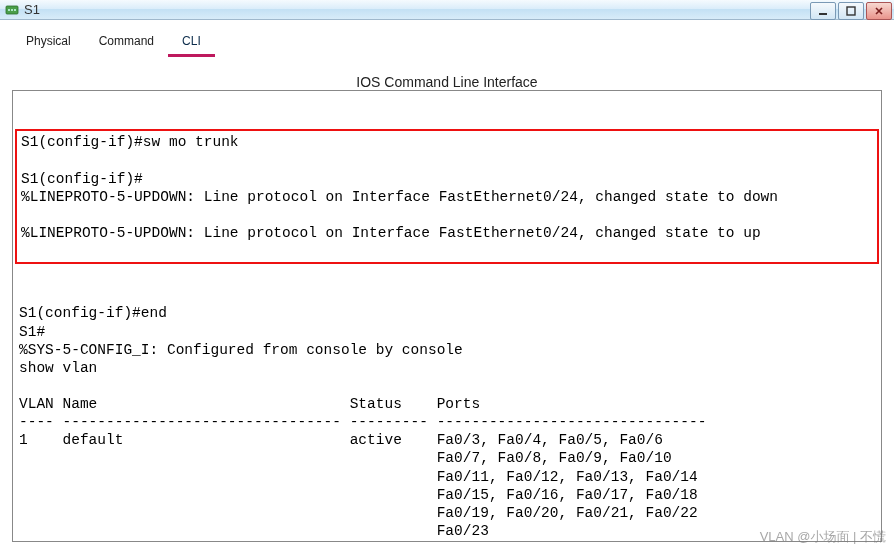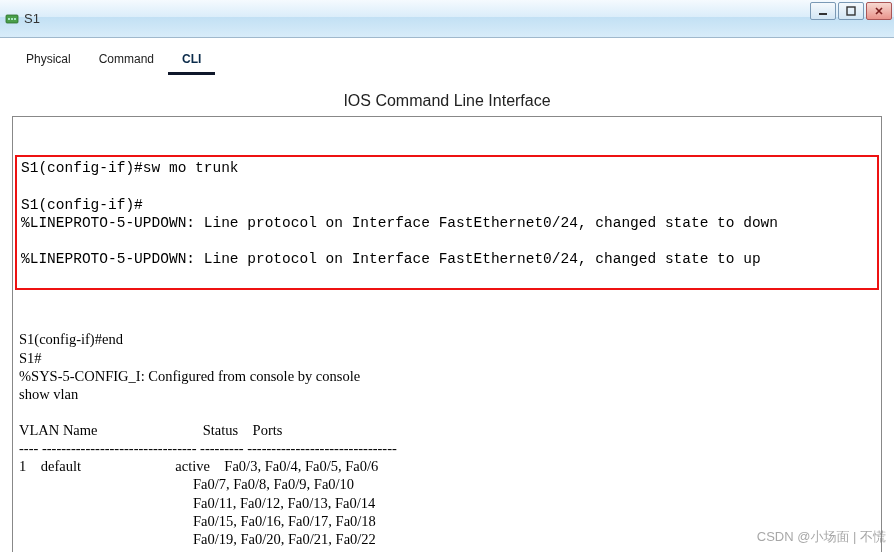--- a/index.html
+++ b/index.html
@@ -9,21 +9,21 @@
     }
     body {
       font-family: "Segoe UI", Tahoma, sans-serif;
       background: #fff;
       width: 894px;
       height: 552px;
       overflow: hidden;
       position: relative;
     }
     .titlebar {
-      height: 38px;
+      height: 20px;
       background: linear-gradient(to bottom, #f5fafe 0%, #dbedfa 45%, #c2e0f4 46%, #d8ecf9 100%);
       border-bottom: 1px solid #9fb8cc;
       display: flex;
       align-items: center;
       padding: 0 4px;
       position: relative;
     }
     .titlebar-icon {
       width: 16px;
       height: 16px;
@@ -76,32 +76,31 @@
       border-bottom: 1px solid transparent;
       font-size: 12px;
     }
     .tab {
       padding: 6px 14px 6px 14px;
       color: #222;
       cursor: default;
     }
     .tab.active {
       color: #0b2b4a;
-      border-bottom: 3px solid #0f172a;
-      font-weight: bold;
+      border-bottom: 3px solid #be185d;
+      font-weight: normal;
     }
     .panel {
       margin-top: 8px;
       padding: 8px 4px 0 4px;
     }
     .panel-title {
       text-align: center;
-      font-size: 16px;
+      font-size: 14px;
       color: #222;
-      margin-bottom: 6px;
     }
     .terminal {
       border: 1px solid #888;
       padding: 4px 6px;
       font-family: "Courier New", monospace;
       font-size: 14.5px;
       line-height: 1.25;
       color: #000;
       background: #fff;
       white-space: pre;
@@ -121,21 +120,21 @@
       position: absolute;
       right: 8px;
       bottom: 6px;
       font-size: 13px;
       color: rgba(120,120,120,0.65);
       font-family: "Microsoft YaHei", "Segoe UI", sans-serif;
       pointer-events: none;
     }
     .vlan-row {
       white-space: pre;
-      font-family: Liberation Serif, serif;
+      font-family: Liberation Mono, monospace;
     }
   </style>
 </head>
 <body>
 
 <div class="titlebar">
   <span class="titlebar-icon">
     <svg viewBox="0 0 16 16">
       <rect x="2" y="4" width="12" height="8" rx="1" fill="#4a9e4a" stroke="#2c6e2c" stroke-width="0.8"></rect>
       <circle cx="5" cy="8" r="1" fill="#cfe"></circle>
@@ -172,13 +171,13 @@
 
   <div class="panel">
     <div class="panel-title">IOS Command Line Interface</div>
     <div class="terminal">
       <div class="highlight-box" id="hl-block"><div class="term-line">S1(config-if)#sw mo trunk</div><div class="term-line">&nbsp;</div><div class="term-line">S1(config-if)#</div><div class="term-line">%LINEPROTO-5-UPDOWN: Line protocol on Interface FastEthernet0/24, changed state to down</div><div class="term-line">&nbsp;</div><div class="term-line">%LINEPROTO-5-UPDOWN: Line protocol on Interface FastEthernet0/24, changed state to up</div><div class="term-line">&nbsp;</div></div>
       <div id="body-block"><div class="vlan-row">S1(config-if)#end</div><div class="vlan-row">S1#</div><div class="vlan-row">%SYS-5-CONFIG_I: Configured from console by console</div><div class="vlan-row">show vlan</div><div class="vlan-row">&nbsp;</div><div class="vlan-row">VLAN Name                             Status    Ports</div><div class="vlan-row">---- -------------------------------- --------- -------------------------------</div><div class="vlan-row">1    default                          active    Fa0/3, Fa0/4, Fa0/5, Fa0/6</div><div class="vlan-row">                                                Fa0/7, Fa0/8, Fa0/9, Fa0/10</div><div class="vlan-row">                                                Fa0/11, Fa0/12, Fa0/13, Fa0/14</div><div class="vlan-row">                                                Fa0/15, Fa0/16, Fa0/17, Fa0/18</div><div class="vlan-row">                                                Fa0/19, Fa0/20, Fa0/21, Fa0/22</div><div class="vlan-row">                                                Fa0/23</div><div class="vlan-row">10   VLAN0010                         active    Fa0/1</div></div>
     </div>
   </div>
 </div>
 
-<div class="watermark">CSDN @小场面 | 不慌</div>
+<div class="watermark">VLAN @小场面 | 不慌</div>
 
 </body></html>

